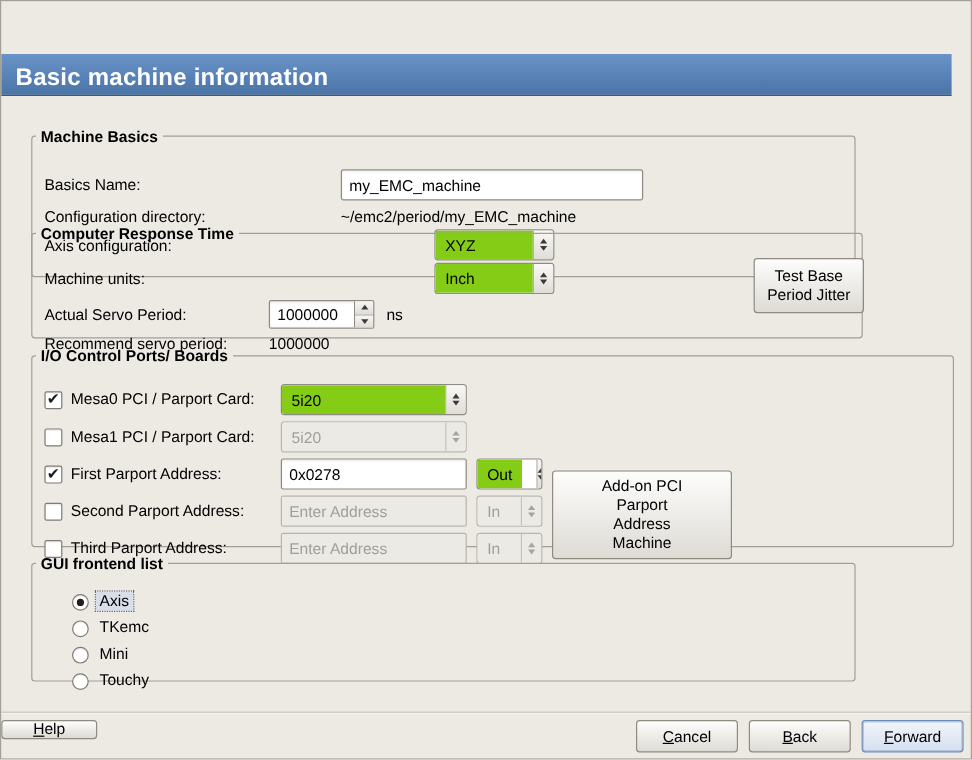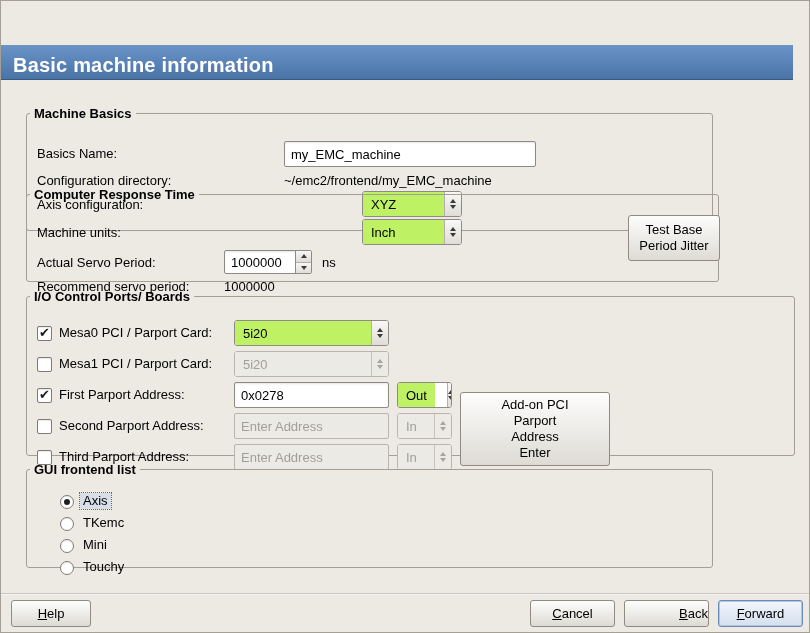--- a/index.html
+++ b/index.html
@@ -49,21 +49,21 @@
   .entry.disabled {
     background:#eceae5; color:#a29e98; border-color:#b9b5ae;
     box-shadow:none;
   }
   
   .combo {
     position:absolute; display:flex; align-items:stretch;
     border:1px solid #8f8b84; border-radius:3px; overflow:hidden;
     background:#fff;
   }
-  .combo .txt { flex:1; display:flex; align-items:center; padding:0 8px; background:#bef264; }
+  .combo .txt { flex:1; display:flex; align-items:center; padding:0 8px; background:#84cc16; }
   .combo .arrows {
     width:17px; border-left:1px solid #b5b1aa;
     display:flex; flex-direction:column; align-items:center; justify-content:center;
     background:linear-gradient(#f9f8f6, #e0ddd7);
   }
   .tri-up { width:0; height:0; border-left:3.5px solid transparent; border-right:3.5px solid transparent; border-bottom:4px solid #3a3a3a; margin:1px 0; }
   .tri-down { width:0; height:0; border-left:3.5px solid transparent; border-right:3.5px solid transparent; border-top:4px solid #3a3a3a; margin:1px 0; }
   .combo.disabled { border-color:#b9b5ae; }
   .combo.disabled .txt { background:#eceae5; color:#a29e98; }
   .combo.disabled .arrows { background:#eceae5; border-left-color:#c7c3bc; }
@@ -140,21 +140,21 @@
 
   <fieldset style="left:25px; top:57px; width:687px; height:125px;margin-top:48px;">
     <legend>Machine Basics</legend>
 
     <div class="lbl" style="left:10px; top:25px;">Basics Name:</div>
     <div class="entry" style="left:257px; top:20px; width:252px; height:24px;">
       <span>my_EMC_machine</span>
     </div>
 
     <div class="lbl" style="left:10px; top:52px;">Configuration directory:</div>
-    <div class="value" style="left:257px; top:52px;">~/emc2/frontend/my_EMC_machine</div>
+    <div class="value" style="left:257px; top:52px;">~/emc2/period/my_EMC_machine</div>
 
     <div class="lbl" style="left:10px; top:76px;">Axis configuration:</div>
     <div class="combo" style="left:335px; top:70px; width:100px; height:26px;">
       <span class="txt">XYZ</span>
       <span class="arrows">
           <i class="tri-up"></i>
           <i class="tri-down"></i>
         </span>
     </div>
 
@@ -253,21 +253,21 @@
       <span class="arrows">
           <i class="tri-up"></i>
           <i class="tri-down"></i>
         </span>
     </div>
 
     <div class="btn" style="left:433px; top:88px; width:150px; height:74px;">
       <span>Add-on PCI</span>
       <span>Parport</span>
       <span>Address</span>
-      <span>Enter</span>
+      <span>Machine</span>
     </div>
   </fieldset>
 
   <fieldset style="left:25px; top:461px; width:687px; height:106px;">
     <legend>GUI frontend list</legend>
 
     <span class="radio selected" style="left:33px; top:18px;"></span>
     <div class="lbl focus-label" style="left:53px; top:16px;">Axis</div>
 
     <span class="radio" style="left:33px; top:40px;"></span>
@@ -275,26 +275,26 @@
 
     <span class="radio" style="left:33px; top:62px;"></span>
     <div class="lbl" style="left:56px; top:60px;">Mini</div>
 
     <span class="radio" style="left:33px; top:84px;"></span>
     <div class="lbl" style="left:56px; top:82px;">Touchy</div>
   </fieldset>
 
   <div class="footer-sep"></div>
 
-  <div class="btn" style="left:10px; top:599px; width:80px; height:27px;">
+  <div class="btn" style="left:0; top:599px; width:80px; height:16px;">
     <span class="ul-first">Help</span>
   </div>
   <div class="btn" style="left:529px; top:599px; width:85px; height:27px;">
     <span class="ul-first">Cancel</span>
   </div>
-  <div class="btn" style="left:623px; top:599px; width:85px; height:27px;align-items:flex-end;">
+  <div class="btn" style="left:623px; top:599px; width:85px; height:27px;">
     <span class="ul-first">Back</span>
   </div>
   <div class="btn default" style="left:717px; top:599px; width:85px; height:27px;">
     <span class="ul-first">Forward</span>
   </div>
 
 </div>
 
 </body></html>

